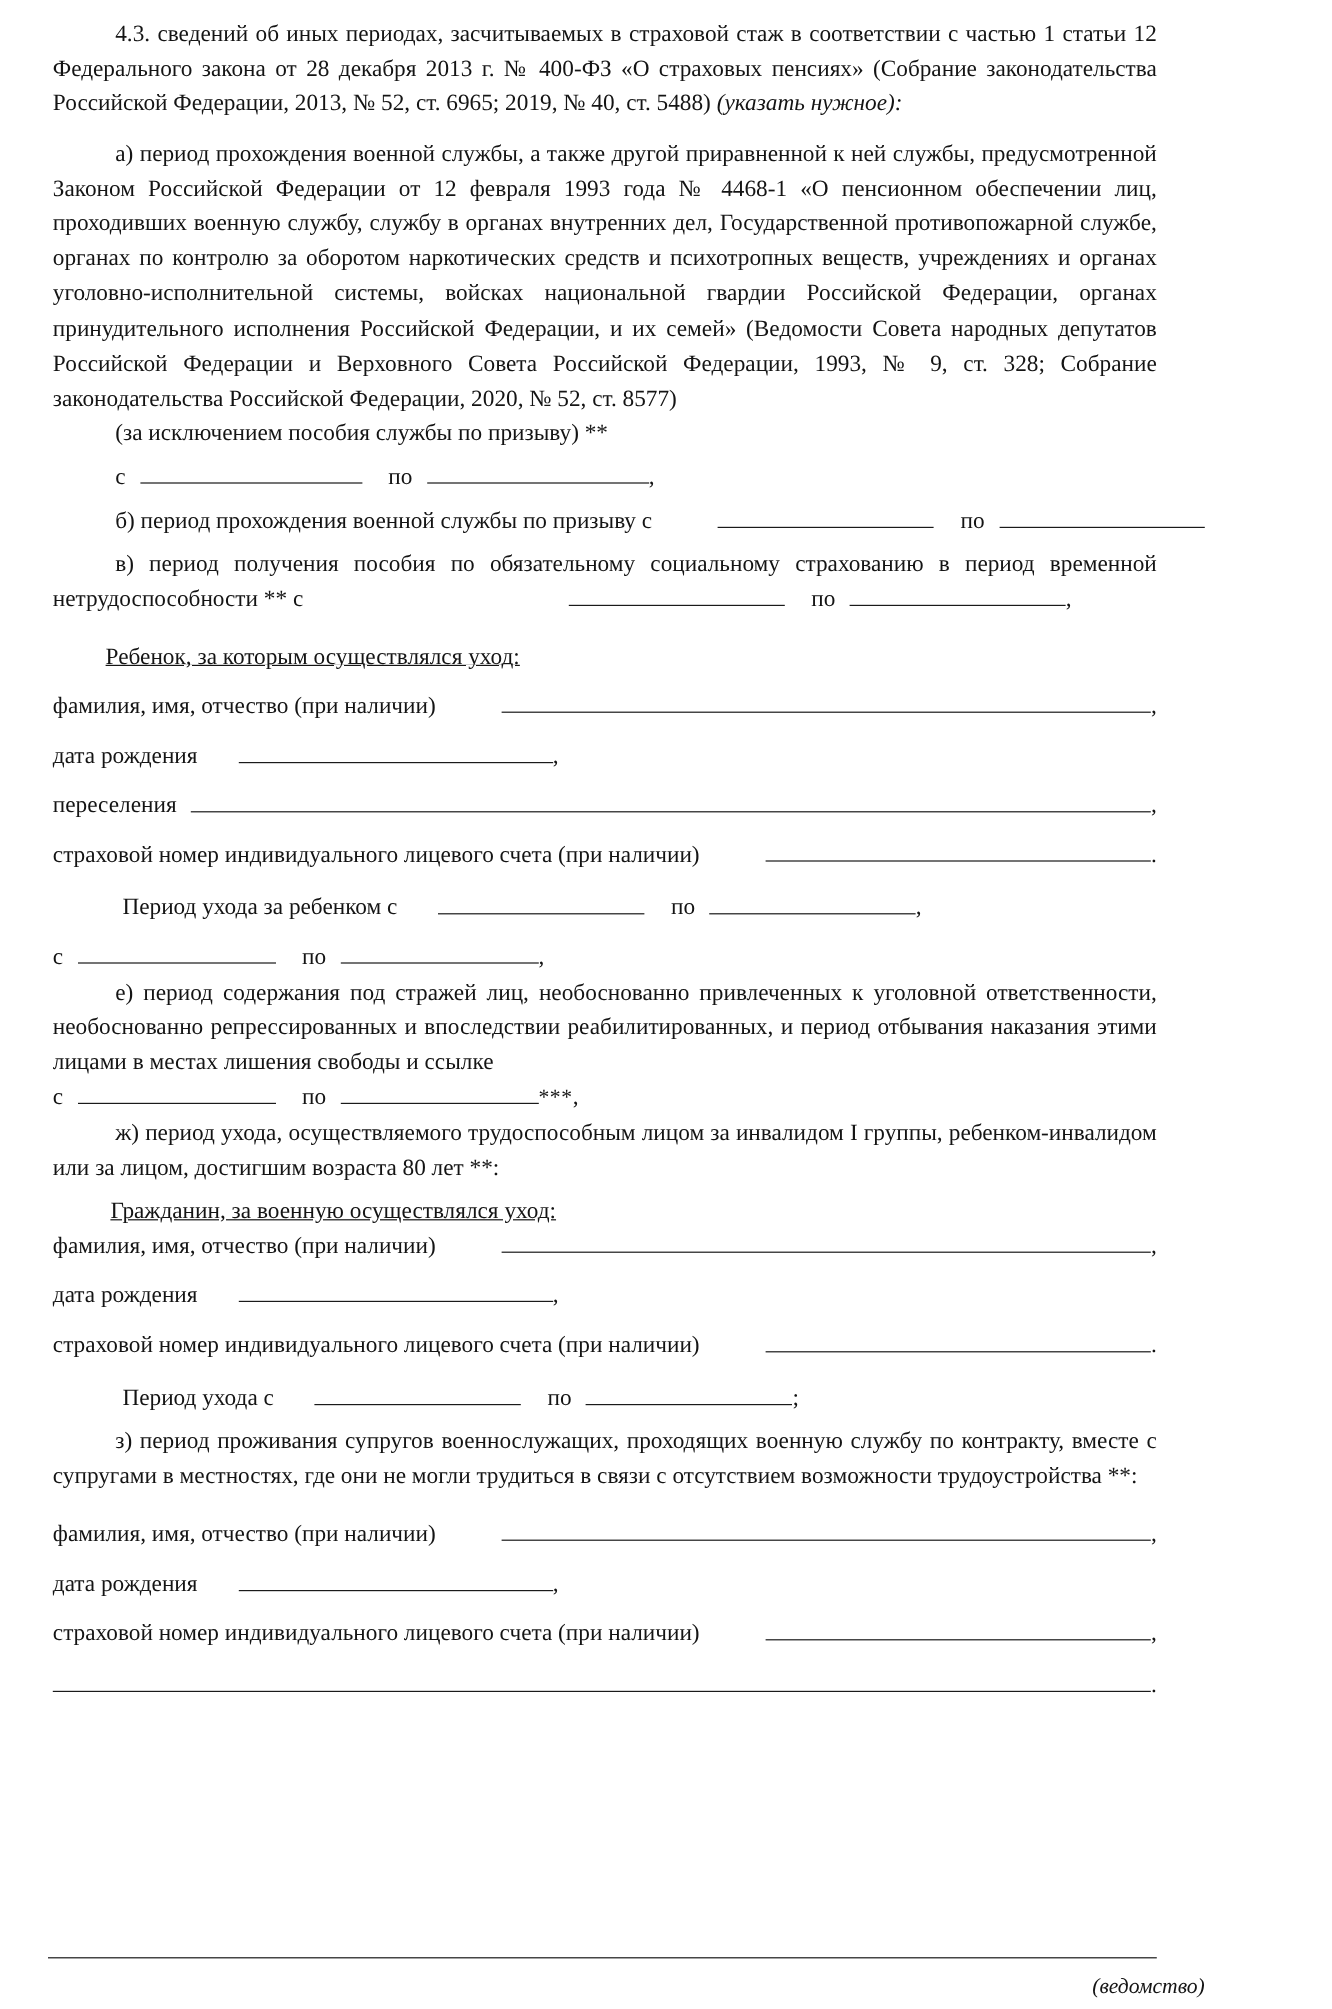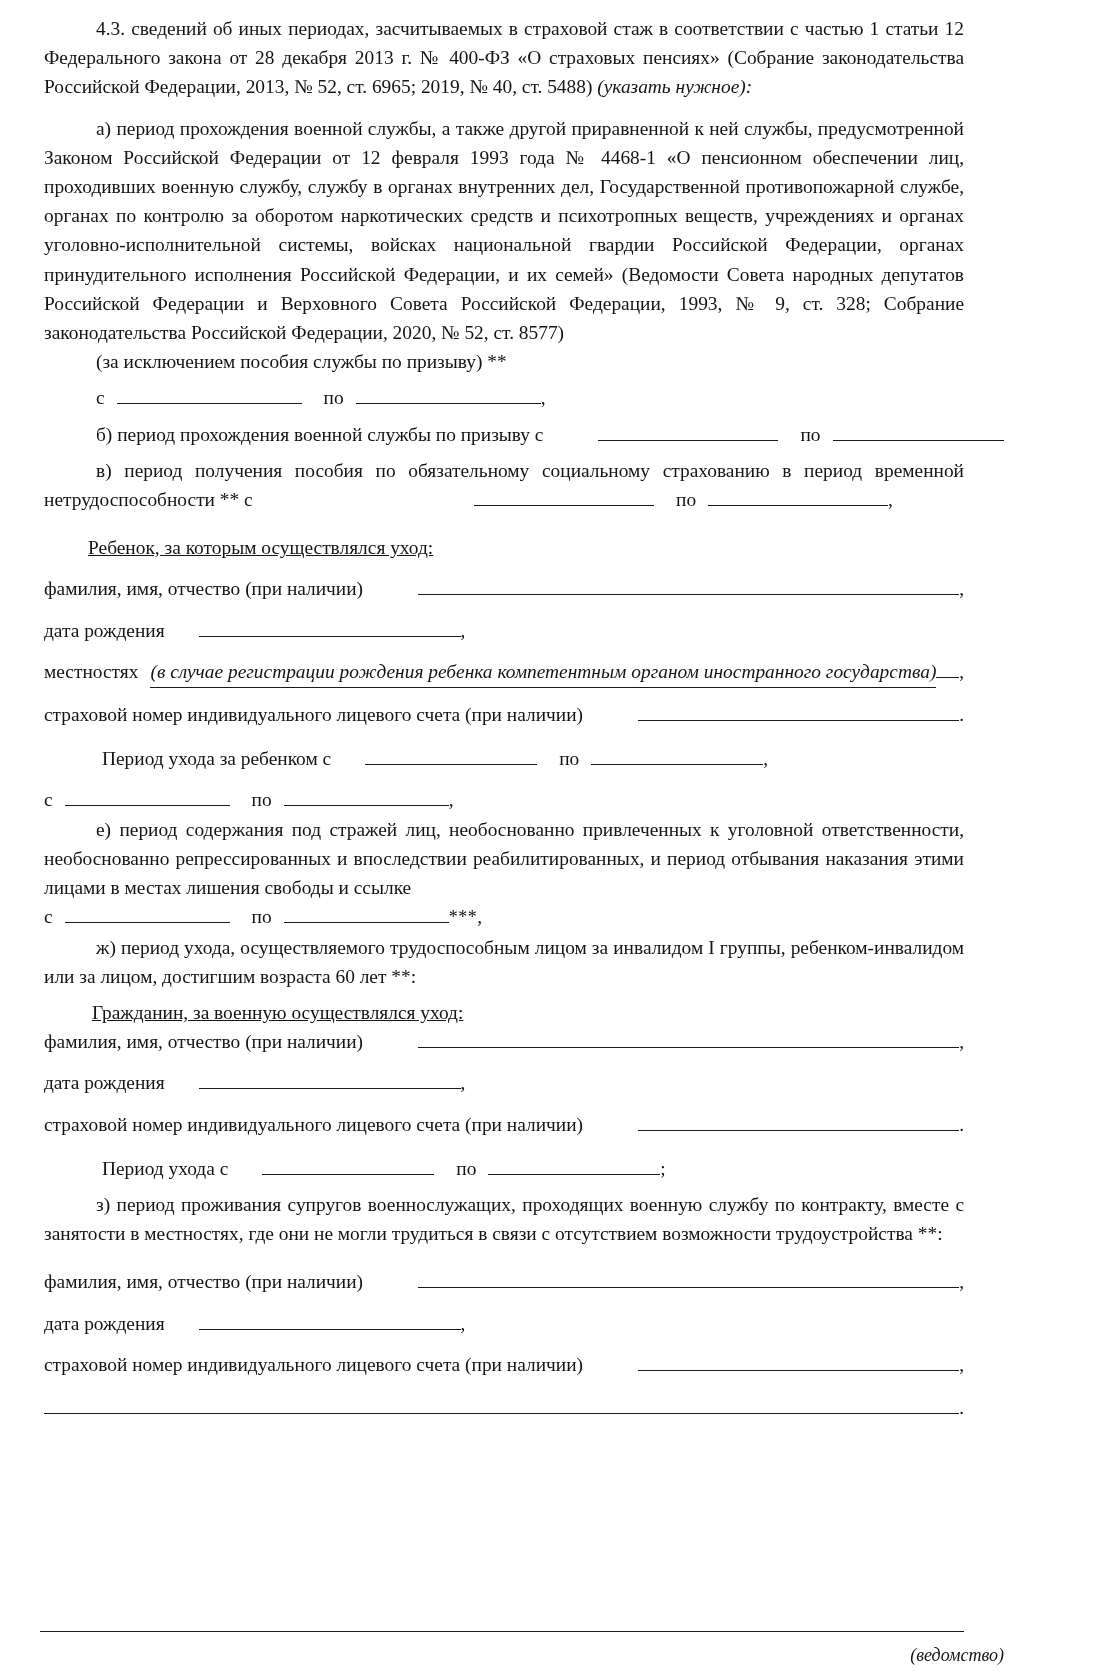--- a/index.html
+++ b/index.html
@@ -164,23 +164,22 @@
     <div class="fieldrow indent-none">
       <span class="lbl">дата рождения</span>
       <span class="sp24"></span>
       <span class="blank w-birth"></span>
       <span class="lbl">,</span>
     </div>
 
     <div class="gap-md"></div>
 
     <div class="fieldrow indent-none">
-      <span class="lbl">местностях</span>
-      <span class="sp8"></span>
-      <span class="lbl italic" style="border-bottom:1.6px solid #1a1a1a; padding-bottom:1px;">(в случае регистрации рождения ребенка компетентным органом иностранного государства)</span>
+      <span class="lbl">переселения</span>
+      <span class="sp8"></span>
       <span class="blank grow"></span>
       <span class="lbl">,</span>
     </div>
 
     <div class="gap-md"></div>
 
     <div class="fieldrow indent-none">
       <span class="lbl">страховой номер индивидуального лицевого счета (при наличии)</span>
       <span class="sp40"></span>
       <span class="blank grow"></span>
@@ -221,21 +220,21 @@
       <span class="sp8"></span>
       <span class="blank w-date-s"></span>
       <span class="sp16"></span>
       <span class="lbl">по</span>
       <span class="sp8"></span>
       <span class="blank w-date-s"></span>
       <span class="lbl sup">***</span>
       <span class="lbl">,</span>
     </div>
 
-    <p class="para">ж) период ухода, осуществляемого трудоспособным лицом за инвалидом I группы, ребенком-инвалидом или за лицом, достигшим возраста 60 лет **:</p>
+    <p class="para">ж) период ухода, осуществляемого трудоспособным лицом за инвалидом I группы, ребенком-инвалидом или за лицом, достигшим возраста 80 лет **:</p>
 
     <div class="gap-sm"></div>
 
     <p class="para left" style="text-indent:48px;">Гражданин, за военную осуществлялся уход:</p>
 
     <div class="fieldrow indent-none">
       <span class="lbl">фамилия, имя, отчество (при наличии)</span>
       <span class="sp40"></span>
       <span class="blank grow"></span>
       <span class="lbl">,</span>
@@ -267,21 +266,21 @@
       <span class="blank w-date-m"></span>
       <span class="sp16"></span>
       <span class="lbl">по</span>
       <span class="sp8"></span>
       <span class="blank w-date-m"></span>
       <span class="lbl">;</span>
     </div>
 
     <div class="gap-sm"></div>
 
-    <p class="para">з) период проживания супругов военнослужащих, проходящих военную службу по контракту, вместе с занятости в местностях, где они не могли трудиться в связи с отсутствием возможности трудоустройства **:</p>
+    <p class="para">з) период проживания супругов военнослужащих, проходящих военную службу по контракту, вместе с супругами в местностях, где они не могли трудиться в связи с отсутствием возможности трудоустройства **:</p>
 
     <div class="gap-md"></div>
 
 
     <div class="gap-sm"></div>
 
     <div class="fieldrow indent-none">
       <span class="lbl">фамилия, имя, отчество (при наличии)</span>
       <span class="sp40"></span>
       <span class="blank grow"></span>

